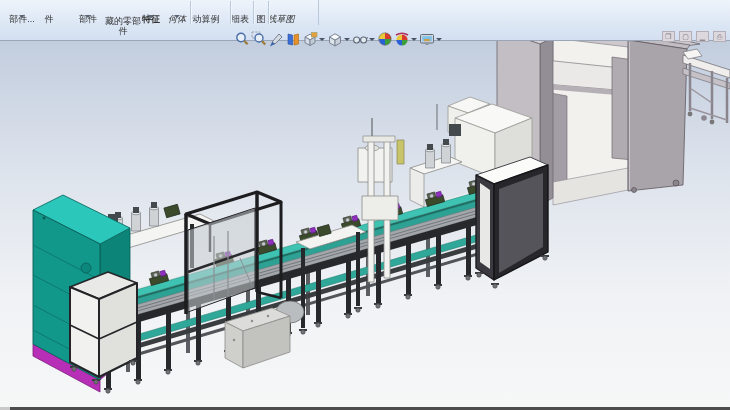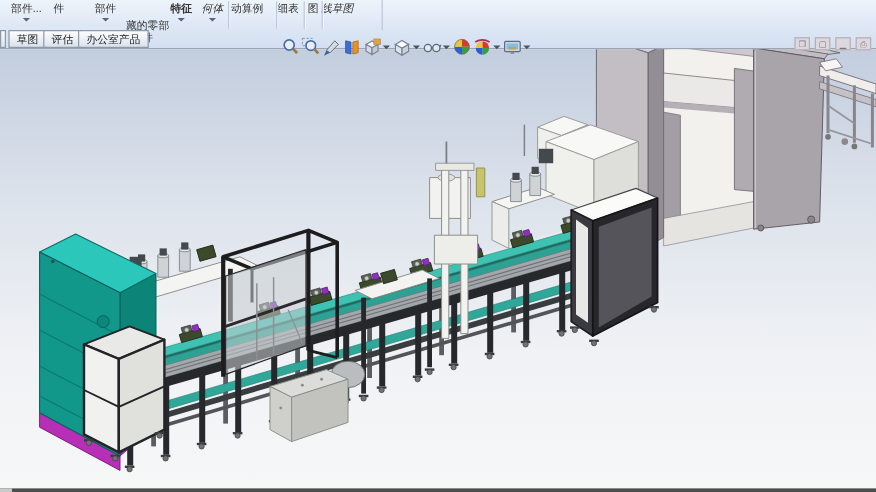--- a/index.html
+++ b/index.html
@@ -5,21 +5,21 @@
   * { margin:0; padding:0; box-sizing:border-box; }
   html,body { width:730px; height:410px; overflow:hidden;
     font-family:"Liberation Sans","DejaVu Sans",sans-serif; }
   #app { position:relative; width:730px; height:410px; background:#e9eef5; overflow:hidden; }
 
   
   #ribbon { position:absolute; left:0; top:0; width:730px; height:41px;
     background:linear-gradient(#eef4fb, #dde7f5 55%, #d3dff1 100%); }
   .rbtn { position:absolute; top:0; text-align:center; font-size:9px; color:#333;
     line-height:10px; white-space:normal; }
-  .rbtn .lbl { display:block; padding-top:2px; }
+  .rbtn .lbl { display:block; padding-top:14px; }
   .rbtn.twoline .lbl { padding-top:16px; }
   .caret { position:absolute; top:15px; left:50%; margin-left:-3px; width:0; height:0;
     border-left:3px solid transparent; border-right:3px solid transparent;
     border-top:3px solid #5a6675; }
   .rsep { position:absolute; top:1px; width:1px; height:23px; background:#bccadd;
     box-shadow:1px 0 0 #f2f6fb; }
   #ribbon-endline { position:absolute; top:0; left:318px; width:1px; height:25px; background:#b9c7da; }
 
   
   #tabs { position:absolute; left:0; top:25px; height:16px; width:730px; }
@@ -87,26 +87,20 @@
       </div>
     <div class="rbtn" style="left:261px;width:40px;font-style:italic;">
         <span class="lbl">线草图</span>
       </div>
     <div class="rsep" style="left:190px;"></div>
     <div class="rsep" style="left:230px;"></div>
     <div class="rsep" style="left:253px;"></div>
     <div class="rsep" style="left:268px;"></div>
     <div id="ribbon-endline"></div>
 
-    <div id="tabs">
-      <div class="tabstub"></div>
-      <div class="tab" style="left:7px;"><span>草图</span></div>
-      <div class="tab" style="left:36px;"><span>评估</span></div>
-      <div class="tab" style="left:65px;"><span>办公室产品</span></div>
-    </div>
     <div id="ribbon-bottomline"></div>
   </div>
 
   <div id="viewbar">
     <div class="vicon">
       <svg width="16" height="16">
           <circle cx="7" cy="6.5" r="4.2" fill="#e9eff8" stroke="#4a6ea8" stroke-width="1.4"></circle>
           <line x1="10.2" y1="9.7" x2="13.6" y2="13.2" stroke="#9a7a3a" stroke-width="2.2"></line>
         </svg>
     </div>

